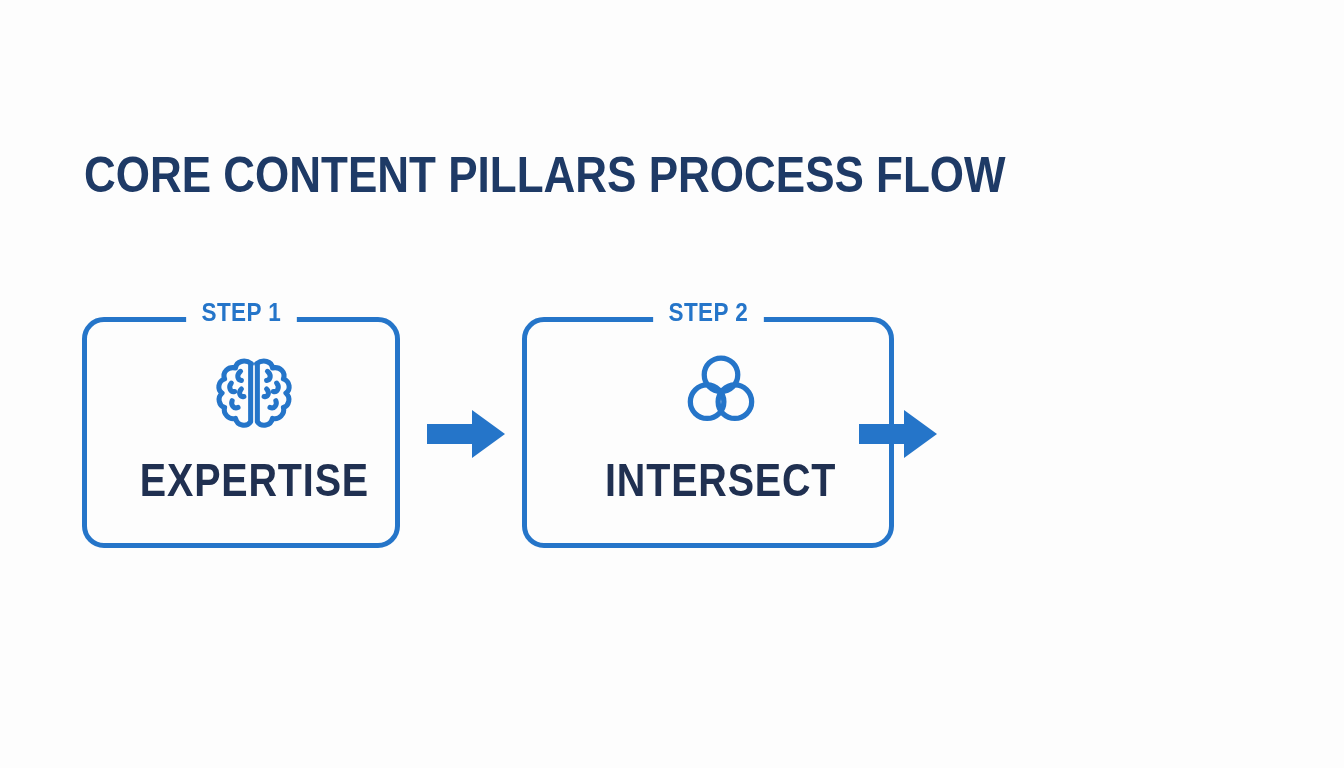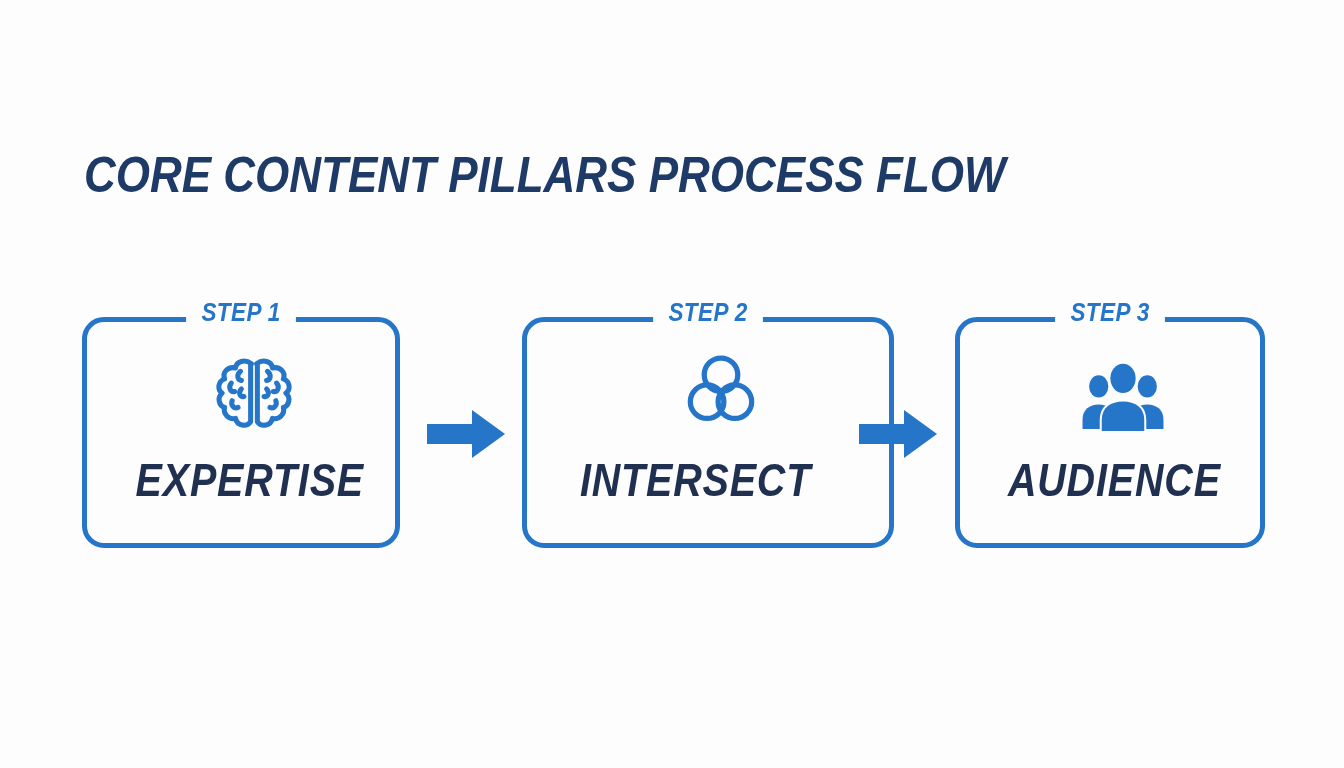--- a/index.html
+++ b/index.html
@@ -1,33 +1,32 @@
 <!DOCTYPE html>
 <html style="--accent: #2575c9; --navy-title: #1e3a66; --navy-word: #203051;"><head>
 <meta charset="utf-8">
 <style>
   html,body{margin:0;padding:0;background:#e8e8e8;}
   .canvas{
     position:relative;width:1344px;height:768px;margin:0 auto;
     background:#fdfdfd;overflow:hidden;
     font-family:"Liberation Sans","DejaVu Sans",sans-serif;
-    font-style:italic;
   }
   .page-title{
     position:absolute;left:84px;top:112px;
     font-size:50px;line-height:58px;font-weight:bold;
     color:var(--navy-title);white-space:nowrap;
     transform:scaleX(.88);transform-origin:left center;
     letter-spacing:0px;
   }
   .step-box{
     position:absolute;top:317px;height:231px;
     border:5px solid var(--accent);border-radius:22px;
     box-sizing:border-box;background:transparent;
-    display:flex;flex-direction:column;padding-left:26px;
+    display:flex;flex-direction:column;align-items:center;padding-left:26px;
   }
   .step-label{position:absolute;top:-27px;left:0;right:0;text-align:center;}
   .step-label .pill{
     display:inline-block;background:#fdfdfd;padding:0 17px;
     font-size:25px;line-height:34px;font-weight:bold;
     color:var(--accent);letter-spacing:.5px;
     transform:scaleX(.9);transform-origin:center;
     white-space:nowrap;
   }
   .icon-wrap{
@@ -87,32 +86,14 @@
     </div>
     <div class="step-word">INTERSECT</div>
   </section>
 
   <div class="connector" style="left:859px">
     <svg width="78" height="56" viewBox="0 0 78 56" aria-hidden="true">
       <polygon points="0,18 45,18 45,4 78,28 45,52 45,38 0,38" fill="currentColor"></polygon>
     </svg>
   </div>
 
-  <section class="step-box" style="left:955px;width:310px">
-    <div class="step-label">
-      <span class="pill">STEP 3</span>
-    </div>
-    <div class="icon-wrap">
-      <svg width="104" height="86" viewBox="0 0 100 85" aria-hidden="true" fill="currentColor">
-        <ellipse cx="26" cy="35" rx="9.5" ry="11"></ellipse>
-        <path d="M10 77 L10 68 C10 58 17 53 26 53 C35 53 42 58 42 68 L42 77 Z"></path>
-        <ellipse cx="74" cy="35" rx="9.5" ry="11"></ellipse>
-        <path d="M58 77 L58 68 C58 58 65 53 74 53 C83 53 90 58 90 68 L90 77 Z"></path>
-        <g stroke="#fdfdfd" stroke-width="4" paint-order="stroke">
-          <ellipse cx="50" cy="27" rx="12.5" ry="14.5"></ellipse>
-          <path d="M29 79 L29 68 C29 56 38 50 50 50 C62 50 71 56 71 68 L71 79 Z"></path>
-        </g>
-      </svg>
-    </div>
-    <div class="step-word">AUDIENCE</div>
-  </section>
 
 </div>
 
 </body></html>

